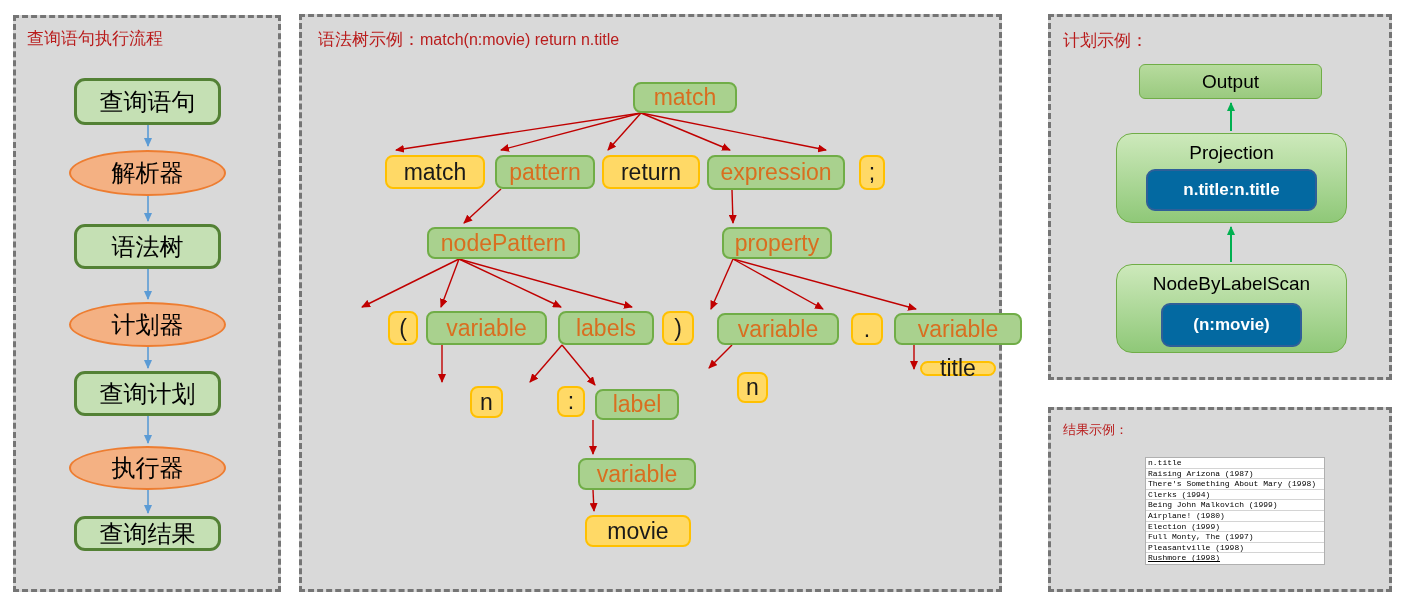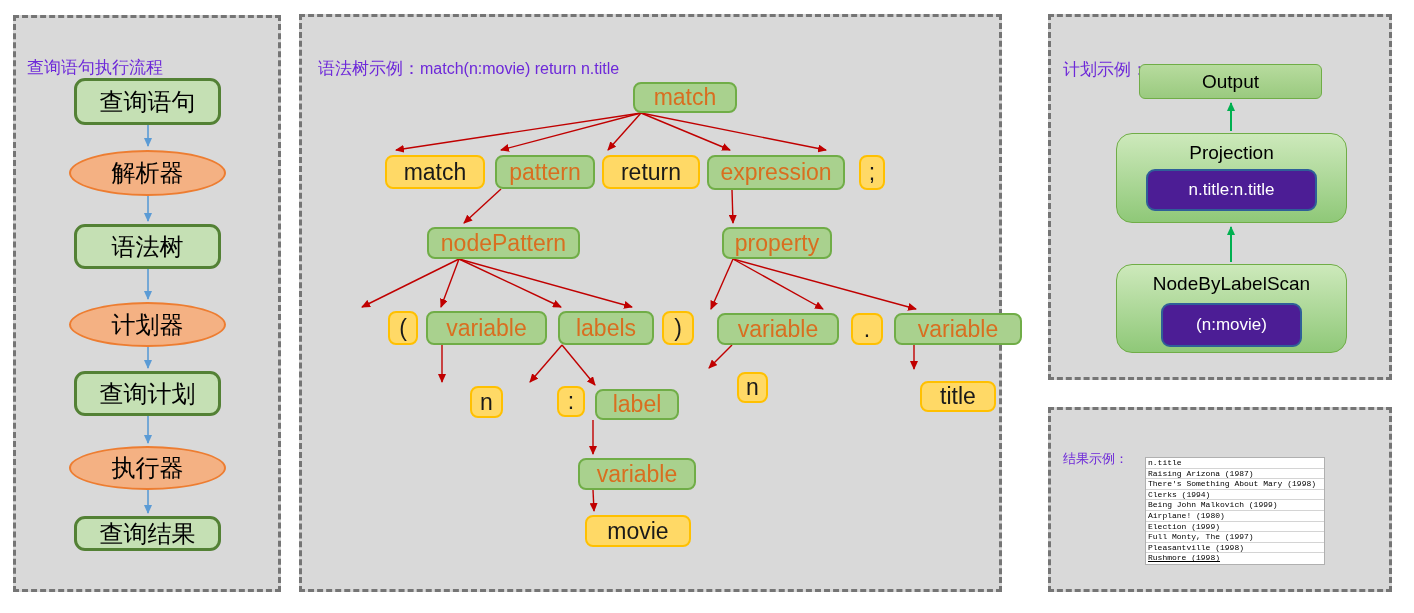--- a/index.html
+++ b/index.html
@@ -1,39 +1,39 @@
 <!DOCTYPE html>
 <html><head>
 <meta charset="utf-8">
 <style>
   html,body{margin:0;padding:0;background:#ffffff;}
   .canvas{position:relative;width:1414px;height:613px;background:#ffffff;overflow:hidden;
           font-family:"Liberation Sans","DejaVu Sans",sans-serif;}
   .panel{position:absolute;background:#d9d9d9;border:3px dashed #757575;box-sizing:border-box;}
   .layer{position:absolute;left:0;top:0;pointer-events:none;}
-  .ptitle{position:absolute;font:17px "Liberation Serif","DejaVu Serif",serif;color:#6d28d9;white-space:nowrap;margin-top:29px;}
+  .ptitle{position:absolute;font:17px "Liberation Serif","DejaVu Serif",serif;color:#b91c1c;white-space:nowrap;}
   .ptitle .code{font:16px "Liberation Sans","DejaVu Sans",sans-serif;}
   
   .fnode{position:absolute;display:flex;align-items:center;justify-content:center;
          font:24px "Liberation Serif","DejaVu Serif",serif;color:#000;box-sizing:border-box;white-space:nowrap;}
   .fbox{background:#c5e0b4;border:3px solid #538135;border-radius:11px;}
   .fell{background:#f4b183;border:2px solid #ed7d31;border-radius:50%;}
   
   .tn{position:absolute;display:flex;align-items:center;justify-content:center;box-sizing:border-box;
       font:23px "Liberation Sans","DejaVu Sans",sans-serif;white-space:nowrap;margin-left:44px;}
   .tn.g{background:#a9d18e;border:2px solid #70ad47;border-radius:8px;color:#d96e20;}
   .tn.y{background:#ffd966;border:2px solid #ffc000;border-radius:8px;color:#1a1a1a;}
   
   .pbig{position:absolute;background:linear-gradient(180deg,#cde9bb,#8fc878);
         border:1.5px solid #70ad47;border-radius:16px;box-sizing:border-box;}
   .pbig .plabel{position:absolute;left:0;right:0;top:8px;text-align:center;font-size:19px;color:#000;}
   .pout{position:absolute;background:linear-gradient(180deg,#b7db9e,#9aca7f);border:1.5px solid #70ad47;
         border-radius:6px;display:flex;align-items:center;justify-content:center;font-size:19px;color:#000;box-sizing:border-box;}
-  .pblue{position:absolute;background:#4c1d95;border:2px solid #2f5f98;border-radius:9px;color:#ffffff;
-         display:flex;align-items:center;justify-content:center;font-size:17px;font-weight:400;box-sizing:border-box;}
+  .pblue{position:absolute;background:#0369a1;border:2px solid #2f5f98;border-radius:9px;color:#ffffff;
+         display:flex;align-items:center;justify-content:center;font-size:17px;font-weight:700;box-sizing:border-box;}
   
   .rtable{position:absolute;background:#ffffff;border:1px solid #b0b0b0;box-sizing:border-box;}
   .rrow{height:10.6px;line-height:10.4px;font:8px "Liberation Mono","DejaVu Sans Mono",monospace;color:#000;
         border-bottom:1px solid #d4d4d4;padding-left:2px;white-space:nowrap;overflow:hidden;box-sizing:border-box;}
   .rrow:last-child{border-bottom:none;text-decoration:underline;}
 </style>
 </head>
 <body>
 
 <div class="canvas">
@@ -118,21 +118,21 @@
     <div class="tn g" style="left:212px;top:294px;width:96px;height:34px">labels</div>
     <div class="tn y" style="left:316px;top:294px;width:32px;height:34px">)</div>
     <div class="tn g" style="left:371px;top:296px;width:122px;height:32px">variable</div>
     <div class="tn y" style="left:505px;top:296px;width:32px;height:32px">.</div>
     <div class="tn g" style="left:548px;top:296px;width:128px;height:32px">variable</div>
 
     <div class="tn y" style="left:124px;top:369px;width:33px;height:32px">n</div>
     <div class="tn y" style="left:211px;top:369px;width:28px;height:31px">:</div>
     <div class="tn g" style="left:249px;top:372px;width:84px;height:31px">label</div>
     <div class="tn y" style="left:391px;top:355px;width:31px;height:31px">n</div>
-    <div class="tn y" style="left:574px;top:364px;width:76px;height:31px">title</div>
+    <div class="tn y" style="left:574px;top:344px;width:76px;height:15px">title</div>
 
     <div class="tn g" style="left:232px;top:441px;width:118px;height:32px">variable</div>
     <div class="tn y" style="left:239px;top:498px;width:106px;height:32px">movie</div>
   </section>
 
   <section class="panel" style="left:1048px;top:14px;width:344px;height:366px">
     <div class="ptitle" style="left:12px;top:12px">计划示例：</div>
 
     <svg class="layer" width="338" height="360" viewBox="0 0 338 360">
       <defs>

